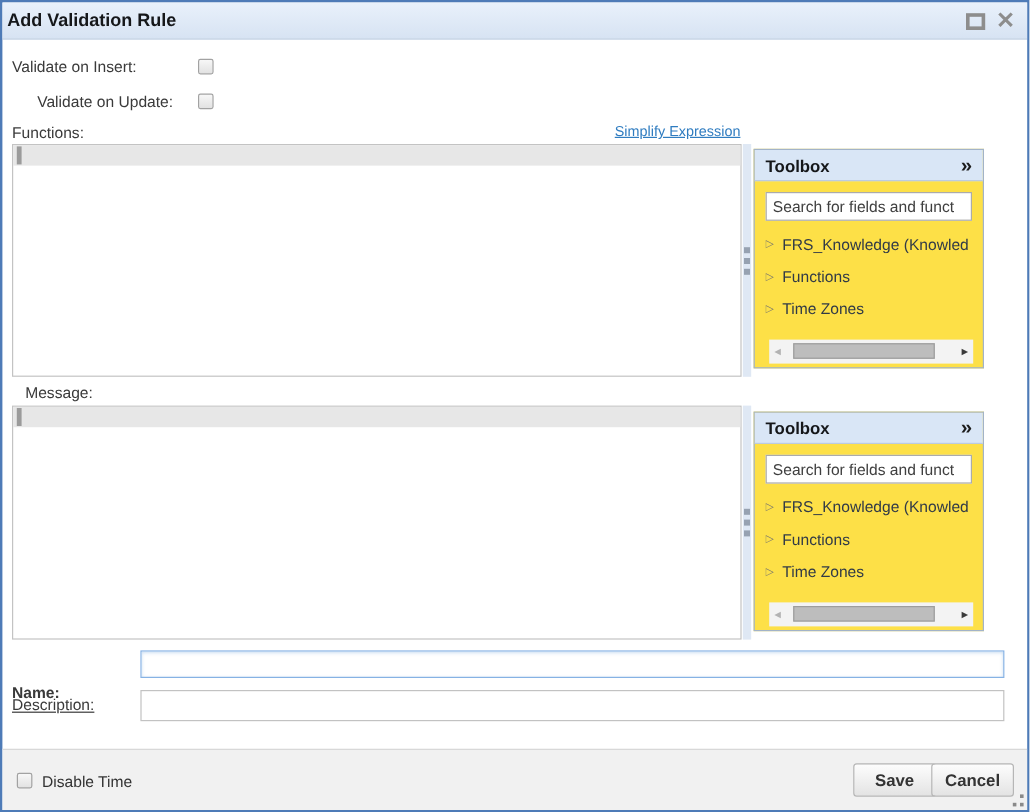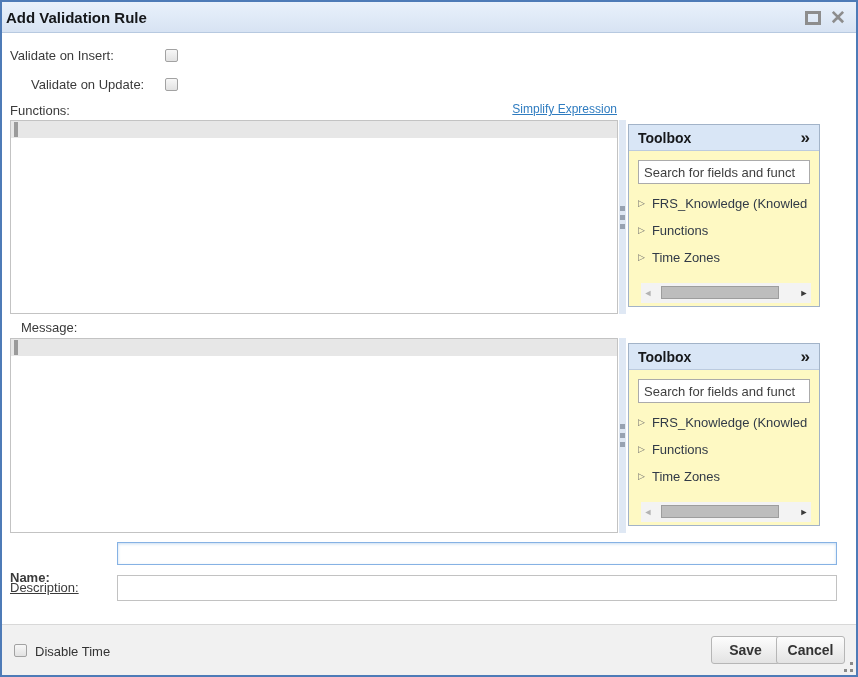--- a/index.html
+++ b/index.html
@@ -30,21 +30,21 @@
   
   .editor{ position:absolute; left:8px; width:608px; border:1px solid #c3c3c3; background:#fff; cursor:text; }
   .editor .active-line{ position:relative; height:17px; background:#e7e7e7; }
   .editor .caret{ position:absolute; left:3px; top:1px; width:4px; height:15px; background:#9b9b9b; }
 
   
   .splitter{ position:absolute; left:617px; width:7px; background:#dfe8f4; display:flex; flex-direction:column; justify-content:center; align-items:center; gap:4px; cursor:col-resize; }
   .splitter i{ display:block; width:5px; height:5px; background:#97a2b1; }
 
   
-  .toolbox{ position:absolute; left:626px; width:192px; height:183px; border:1px solid #a2b3c8; background:#fef9c3; }
+  .toolbox{ position:absolute; left:626px; width:192px; height:183px; border:1px solid #a2b3c8; background:#fde047; }
   .tb-header{ height:26px; background:#d9e6f6; border-bottom:1px solid #bccbdf; display:flex; align-items:center; justify-content:space-between; padding:0 9px; }
   .tb-title{ font-size:14px; font-weight:bold; color:#15171a; }
   .tb-collapse{ font-size:17px; font-weight:bold; color:#1c1c1c; cursor:pointer; line-height:1; }
   .tb-body{ padding:9px 9px 0 9px; }
   .tb-search{ width:100%; height:24px; border:1px solid #ababab; font-family:"Liberation Sans", sans-serif; font-size:13px; color:#3f3f3f; padding:0 5px; background:#fff; outline:none; }
   .tb-search::placeholder{ color:#3f3f3f; opacity:1; }
   .tree-item{ display:flex; align-items:center; gap:7px; margin-top:11px; height:16px; font-size:13px; color:#313a47; white-space:nowrap; overflow:hidden; cursor:pointer; }
   .tree-item .expander{ font-size:9px; color:#6f6f6f; flex:0 0 auto; }
   .tb-hscroll{ position:absolute; left:12px; right:8px; bottom:3px; height:20px; background:#f3f3f3; }
   .hs-arrow{ position:absolute; top:0; width:14px; height:20px; font-size:9px; line-height:20px; text-align:center; cursor:pointer; }

